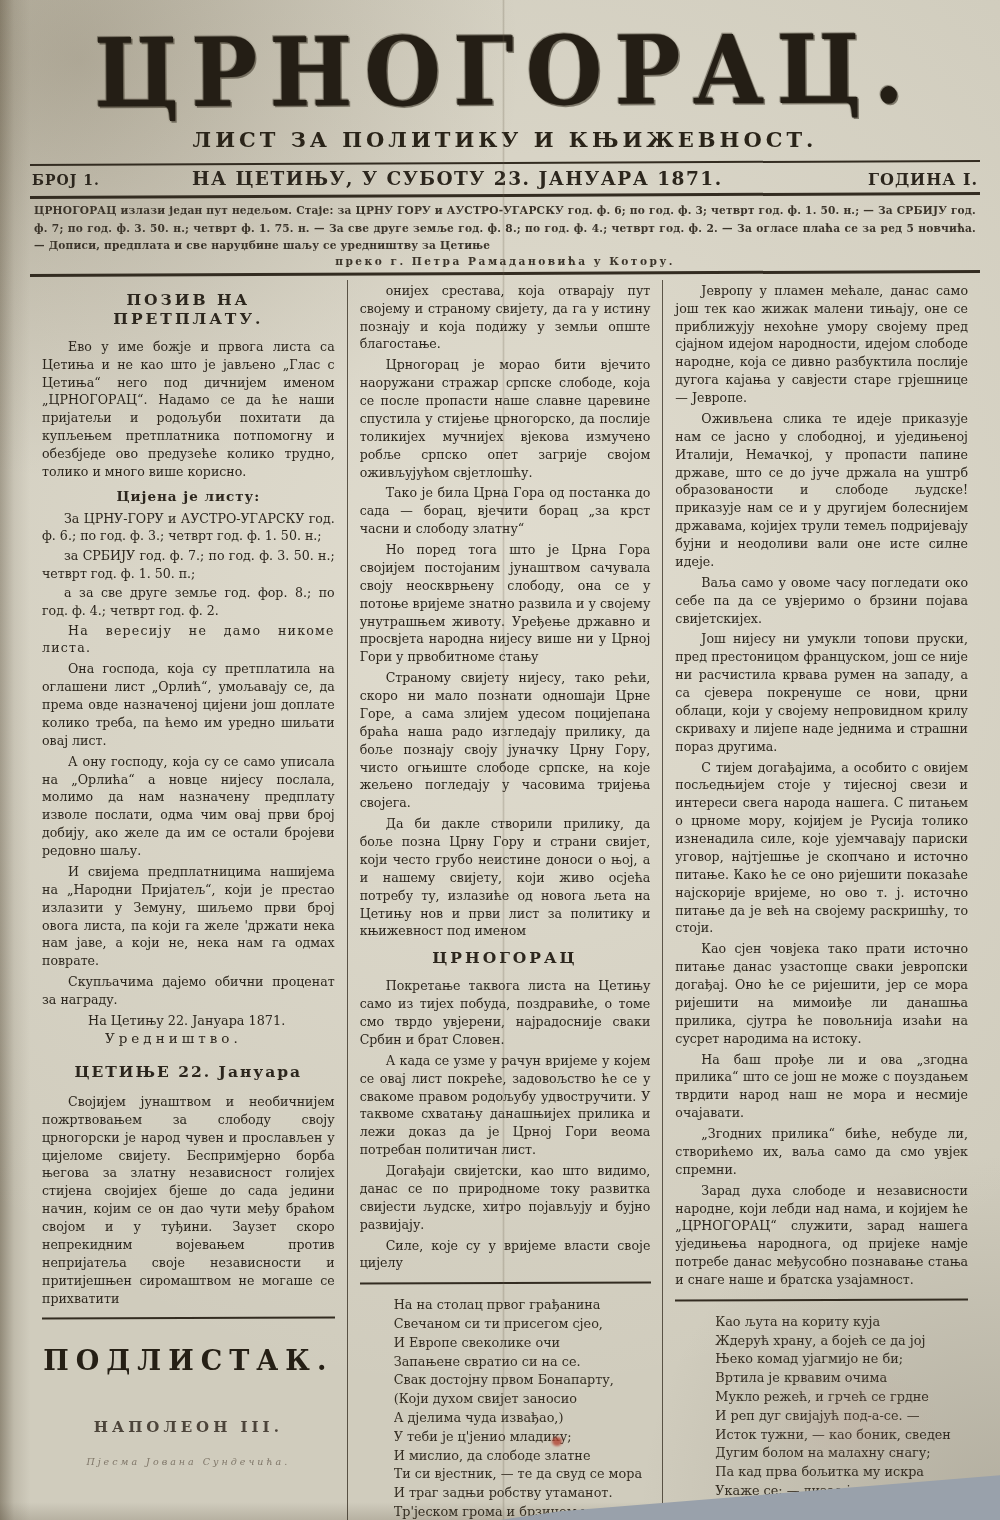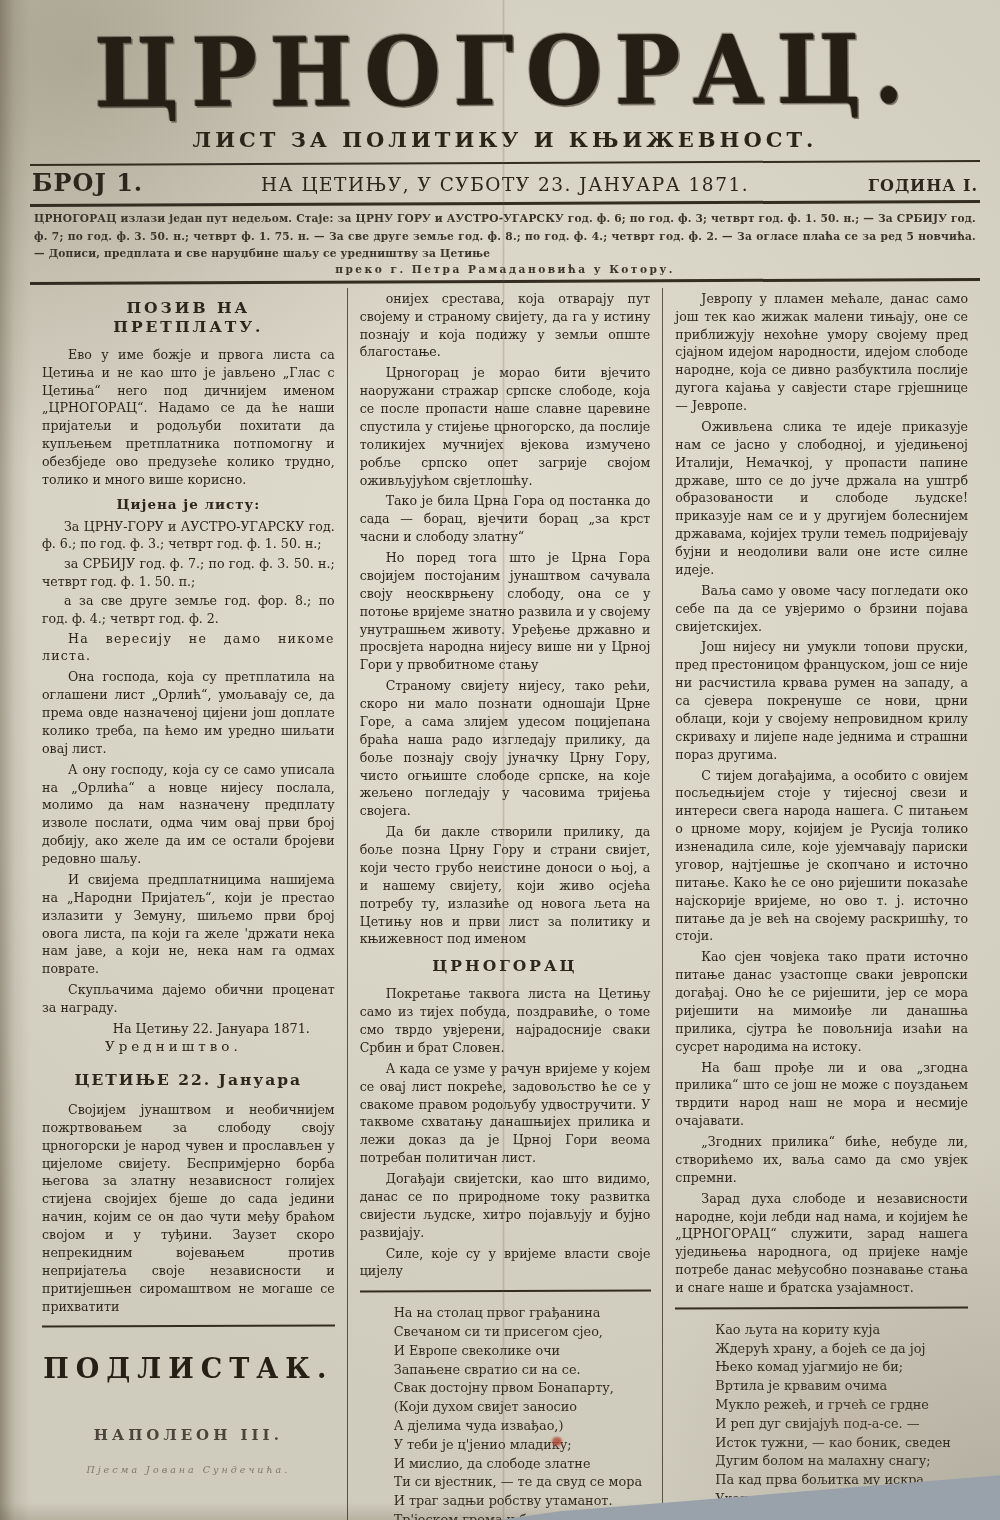--- a/index.html
+++ b/index.html
@@ -27,40 +27,40 @@
     background:radial-gradient(ellipse at center, rgba(205,150,140,.14), rgba(0,0,0,0) 70%);}
 
   
   .masthead{margin:6px 0 0;text-align:center;font-size:88px;font-weight:bold;line-height:1.22;
     letter-spacing:12px;color:#241e15;transform:rotate(-.3deg) scaleY(1.08);
     text-shadow:1.5px 1.5px 0 rgba(35,28,16,.45),-1px -1px 0 rgba(35,28,16,.35),0 0 2px rgba(40,32,18,.5);}
   .subtitle{margin-top:2px;text-align:center;font-size:21px;font-weight:bold;letter-spacing:4px;color:#2a2419;}
   .rule{border:0;height:0;border-top:2px solid #332c21;margin:10px 0 4px;transform:rotate(-.25deg);}
   .rule.thick{border-top-width:3.5px;margin:5px 0;}
   .dateline{display:flex;align-items:baseline;margin:4px 2px 2px;}
-  .dateline .issue{flex:0 0 160px;font-size:24px;font-weight:bold;letter-spacing:1px;}
-  .dateline .date{flex:1;text-align:center;font-size:18.5px;font-weight:normal;letter-spacing:1.5px;}
+  .dateline .issue{flex:0 0 160px;font-size:14px;font-weight:bold;letter-spacing:1px;}
+  .dateline .date{flex:1;text-align:left;font-size:18.5px;font-weight:bold;letter-spacing:1.5px;}
   .dateline .year{flex:0 0 160px;text-align:right;font-size:16px;font-weight:bold;letter-spacing:1px;}
   .imprint{margin:4px 4px 0;font-size:10.6px;line-height:1.65;text-align:justify;color:#3b342a;
     font-weight:bold;letter-spacing:.2px;}
   .imprint-center{margin:0 0 4px;text-align:center;font-size:10.6px;font-weight:bold;
     letter-spacing:2.5px;color:#3b342a;}
 
   
   .cols{display:grid;grid-template-columns:1fr 1fr 1fr;margin-top:4px;}
   .col{padding:2px 12px 0 12px;box-sizing:border-box;}
   .col.mid{border-left:1.5px solid rgba(48,40,28,.75);border-right:1.5px solid rgba(48,40,28,.75);}
   .prose{min-height:834px;}
   .para{margin:0 0 3px;font-size:12.6px;line-height:1.42;text-align:justify;text-indent:26px;
     color:#2c261d;}
   .para.spaced{letter-spacing:1.2px;}
   .h-col{margin:8px 16px 10px;text-align:center;font-size:15.5px;font-weight:bold;letter-spacing:3px;}
   .h-sub{margin:7px 0 6px;text-align:center;font-size:13.5px;font-weight:bold;letter-spacing:1px;}
   .price{margin:0 0 2px;font-size:12.6px;line-height:1.4;text-align:justify;text-indent:22px;color:#2c261d;}
-  .dateplace{margin:4px 0 2px;font-size:12.8px;text-indent:46px;color:#2c261d;text-align:center;}
+  .dateplace{margin:4px 0 2px;font-size:12.8px;text-indent:46px;color:#2c261d;}
   .signature{margin:2px 30px 8px 0;text-align:center;font-size:13.5px;font-weight:normal;letter-spacing:4px;}
   .h-city{margin:16px 0 12px;text-align:center;font-size:15.5px;font-weight:bold;letter-spacing:2px;}
   .colrule{border-top:2.5px solid #332c21;margin:10px 0 0;transform:rotate(-.2deg);}
 
   
   .f-head{margin:26px 0 0;text-align:center;font-size:27px;font-weight:bold;letter-spacing:7px;color:#251f15;}
   .f-title{margin:42px 0 0;text-align:center;font-size:15px;font-weight:bold;letter-spacing:4px;color:#4c443a;}
   .f-byline{margin:20px 0 0;text-align:center;font-size:9.5px;font-style:italic;letter-spacing:3px;color:#80786a;}
 
   

